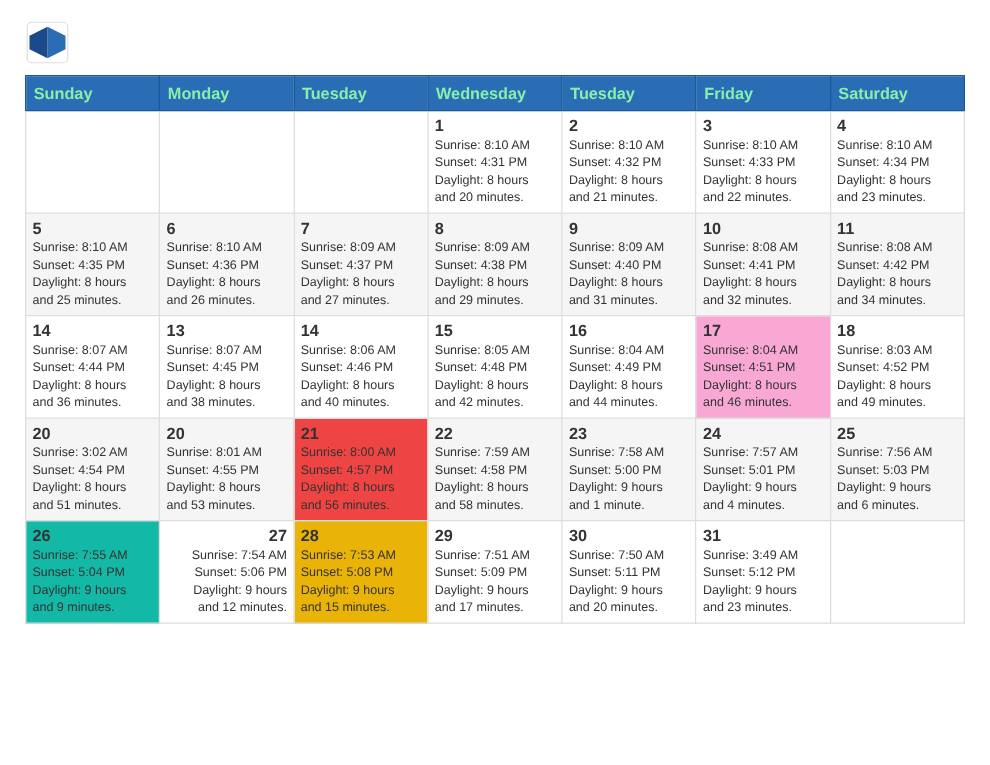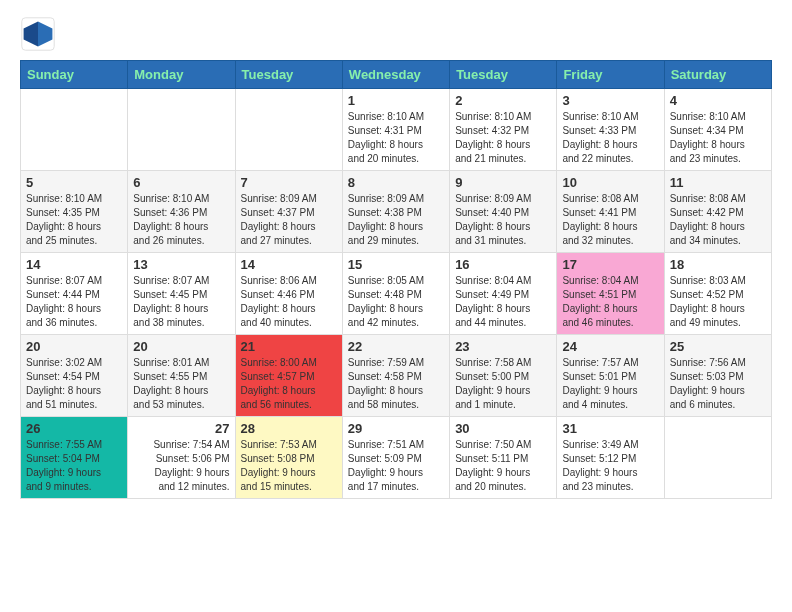--- a/index.html
+++ b/index.html
@@ -333,21 +333,21 @@
 Daylight: 9 hours
 and 9 minutes.</div>
           </td>
           <td style="background: rgb(255, 255, 255); text-align: right;">
             <span class="day-num">27</span>
             <div class="day-info" style="white-space: pre-line;">Sunrise: 7:54 AM
 Sunset: 5:06 PM
 Daylight: 9 hours
 and 12 minutes.</div>
           </td>
-          <td style="background: #fef9c3; margin-top: 36px;">
+          <td style="background: #eab308; margin-top: 36px;">
             <span class="day-num">28</span>
             <div class="day-info" style="white-space: pre-line;">Sunrise: 7:53 AM
 Sunset: 5:08 PM
 Daylight: 9 hours
 and 15 minutes.</div>
           </td>
           <td style="background: rgb(255, 255, 255);">
             <span class="day-num">29</span>
             <div class="day-info" style="white-space: pre-line;">Sunrise: 7:51 AM
 Sunset: 5:09 PM

